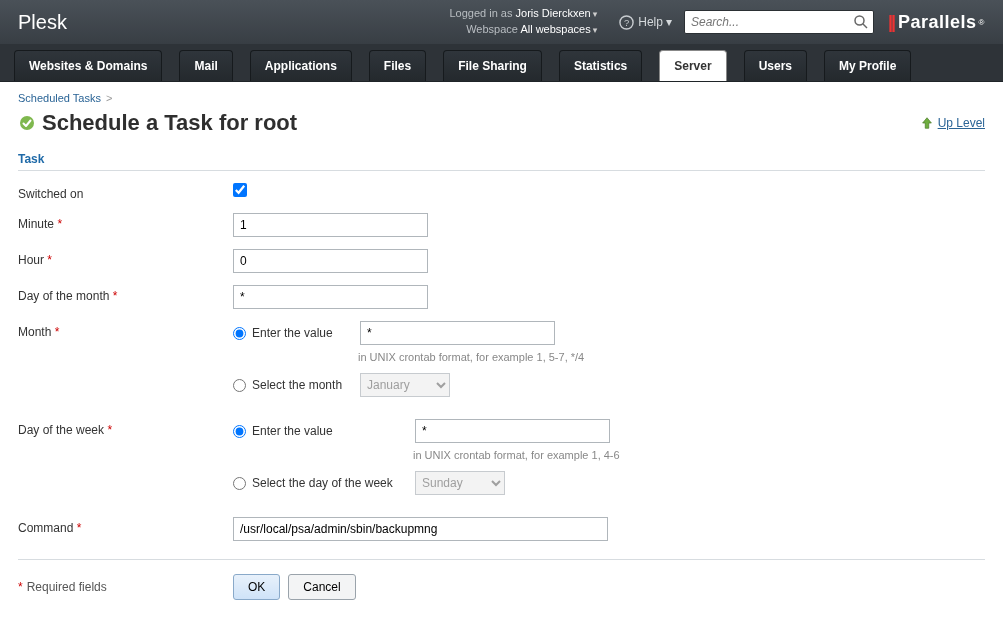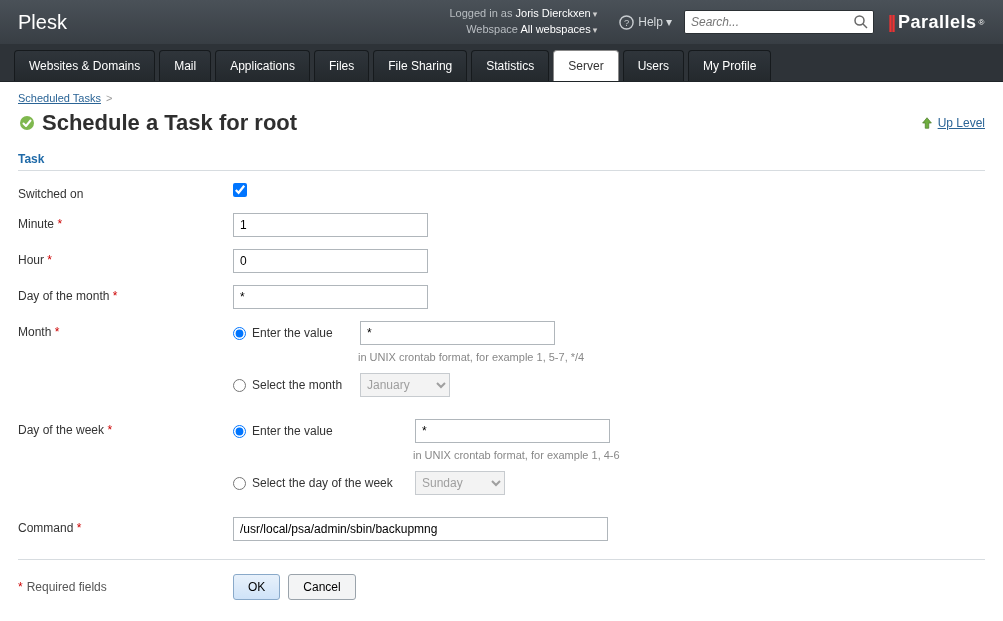--- a/index.html
+++ b/index.html
@@ -76,40 +76,40 @@
     align-items: stretch;
     border-bottom: 1px solid #1f2428;
   }
   .tab {
     background: linear-gradient(#2f353b,#24292d);
     color: #fff;
     border: 1px solid #161a1d;
     border-bottom: none;
     border-radius: 4px 4px 0 0;
     padding: 0 14px;
-    margin-right: 4px;
+    margin-right: 17px;
     margin-top: 6px;
     display:flex; align-items:center;
     font-size: 12px;
-    font-weight: normal;
+    font-weight: bold;
     cursor:pointer;
     white-space: nowrap;
   }
   .tab.active {
     background: #fff;
     color: #333;
     border-color: #888;
     position:relative;
     top:0;
   }
   .content {
     padding: 8px 18px 30px 18px;
   }
   .breadcrumb { font-size:11px; margin: 2px 0 6px 0;}
-  .breadcrumb a { color:#2a6496; text-decoration:underline; cursor:pointer;}
+  .breadcrumb a { color:#2a6496; cursor:pointer;}
   .breadcrumb .sep { color:#999; margin: 0 2px;}
   .titlewrap { display:flex; align-items:center; margin-bottom: 6px;}
   .titleicon {
     width:18px; height:18px; margin-right:6px;
     display:flex; align-items:center; justify-content:center;
   }
   h1 { font-size: 22px; font-weight: bold; margin:0; color:#2f2f2f;}
   .uplevel {
     margin-left:auto;
     color:#2a6496; text-decoration:underline;

